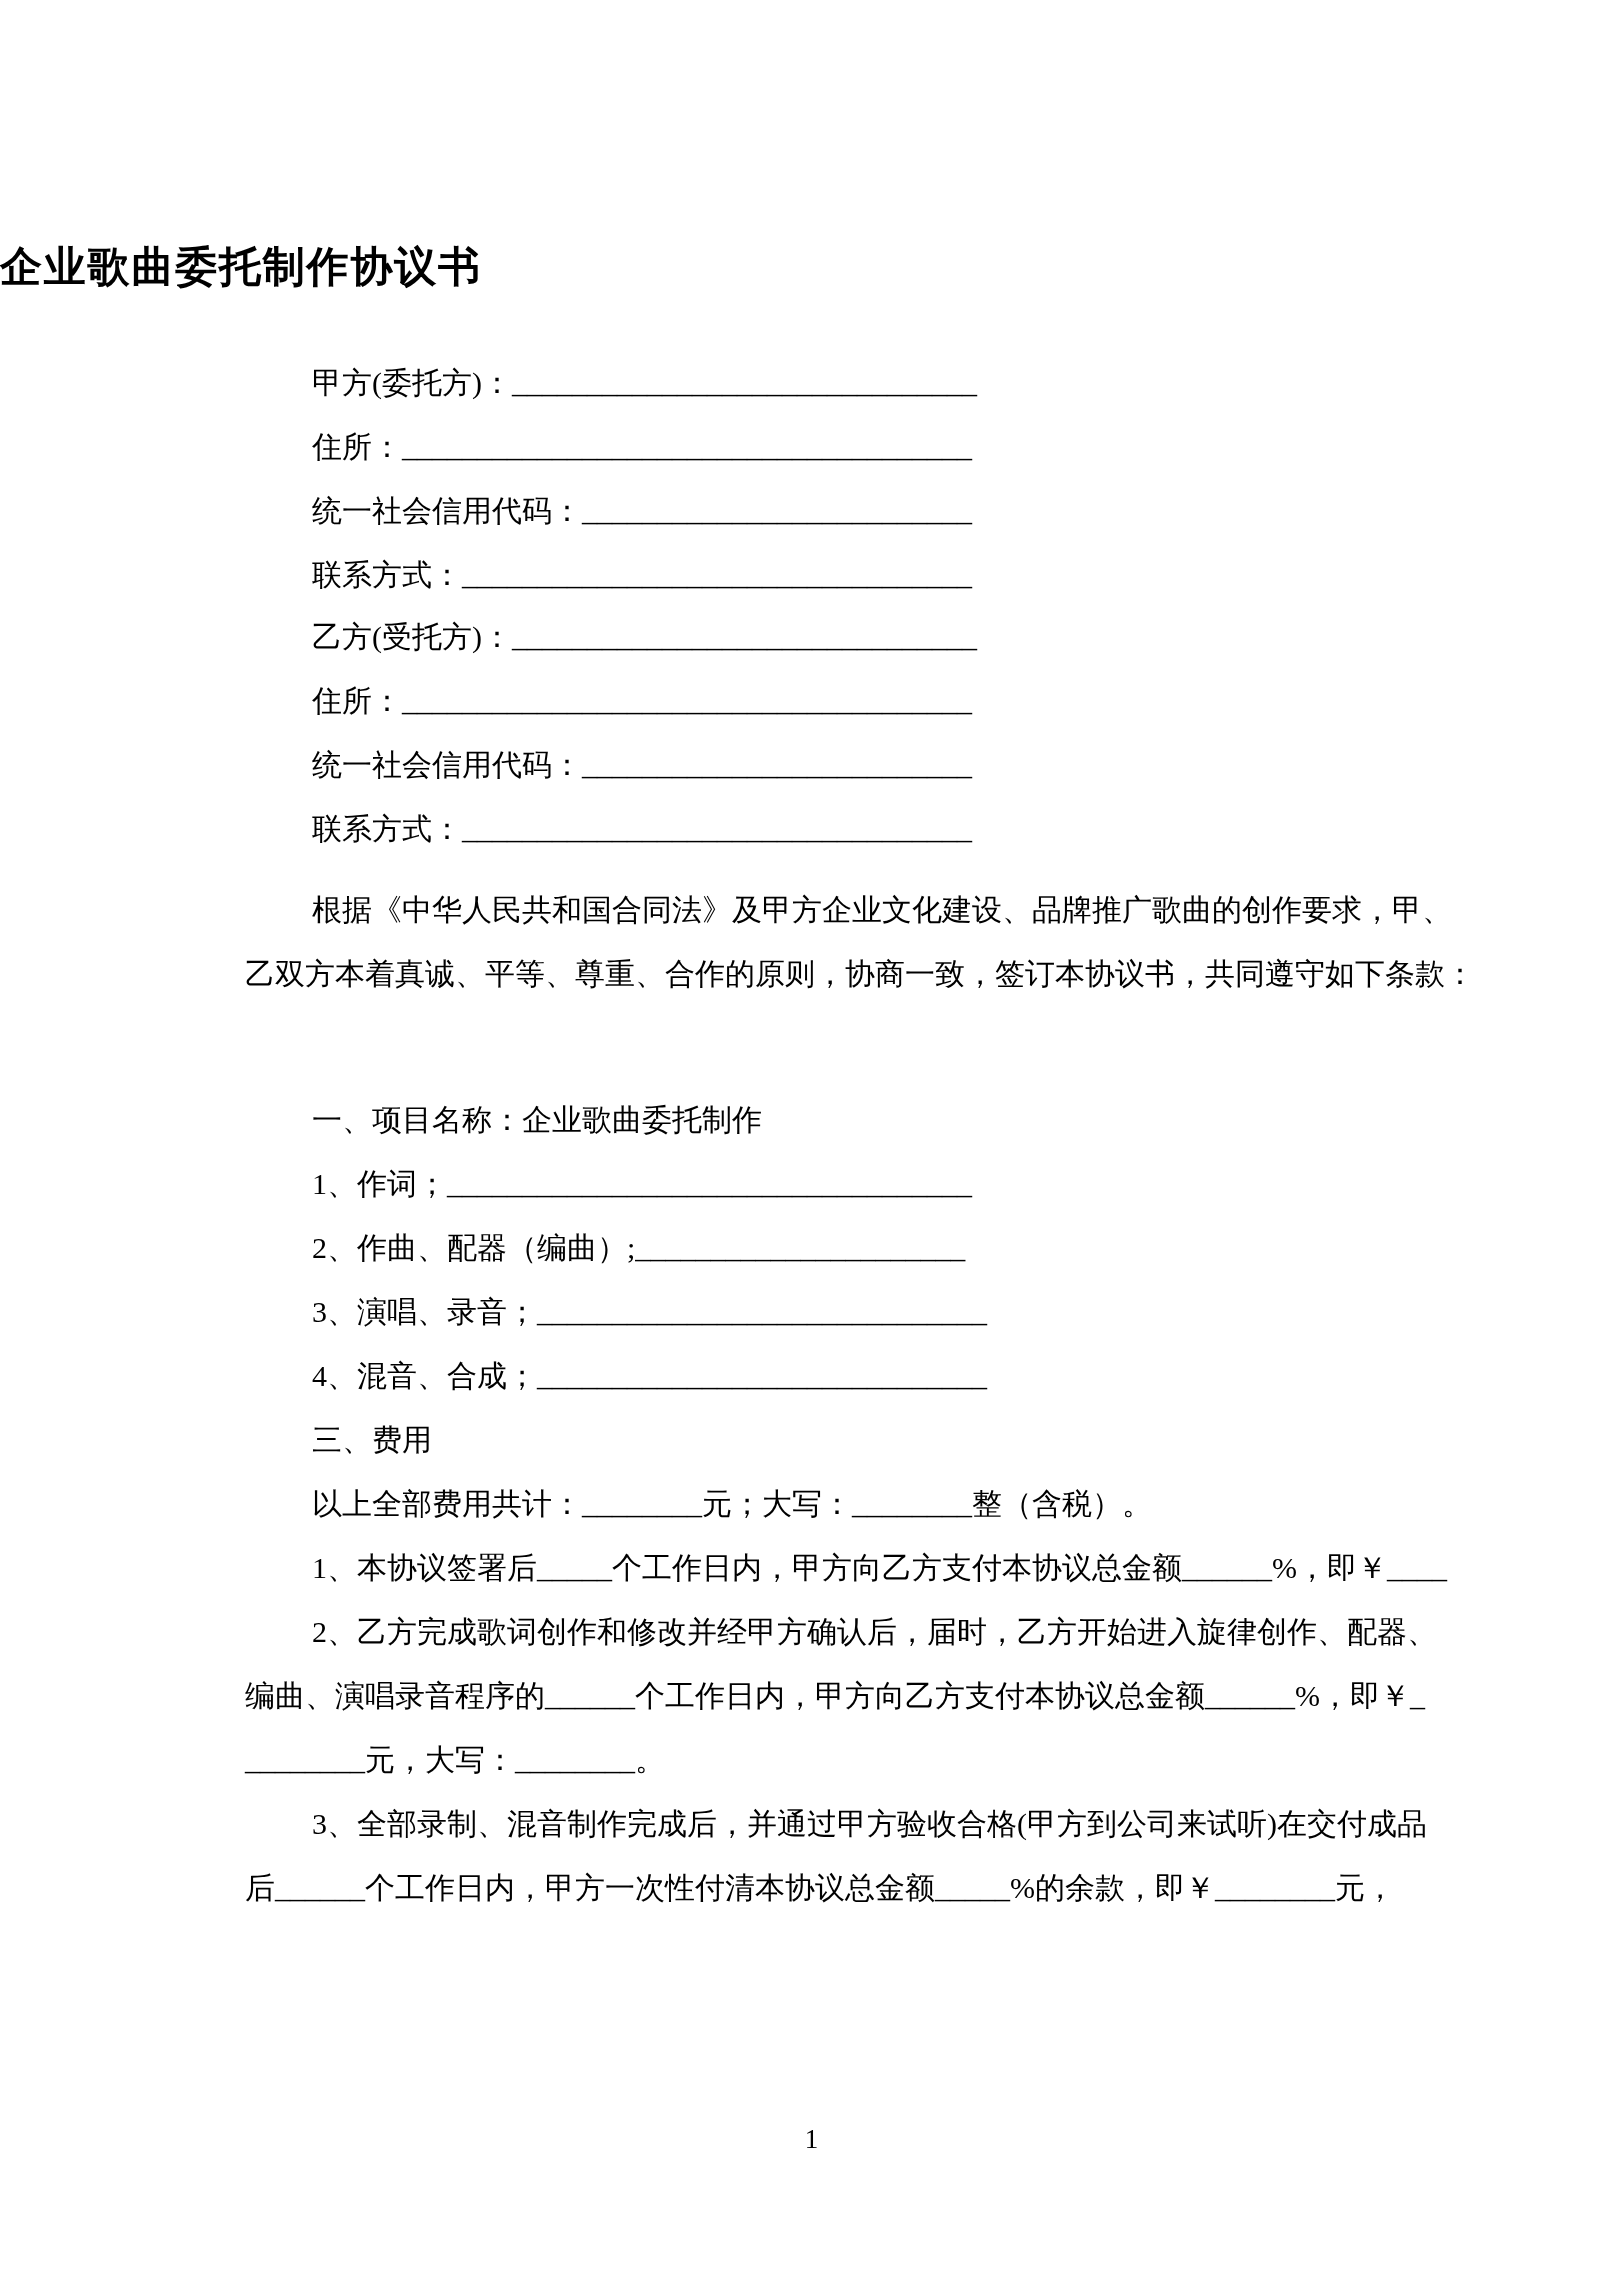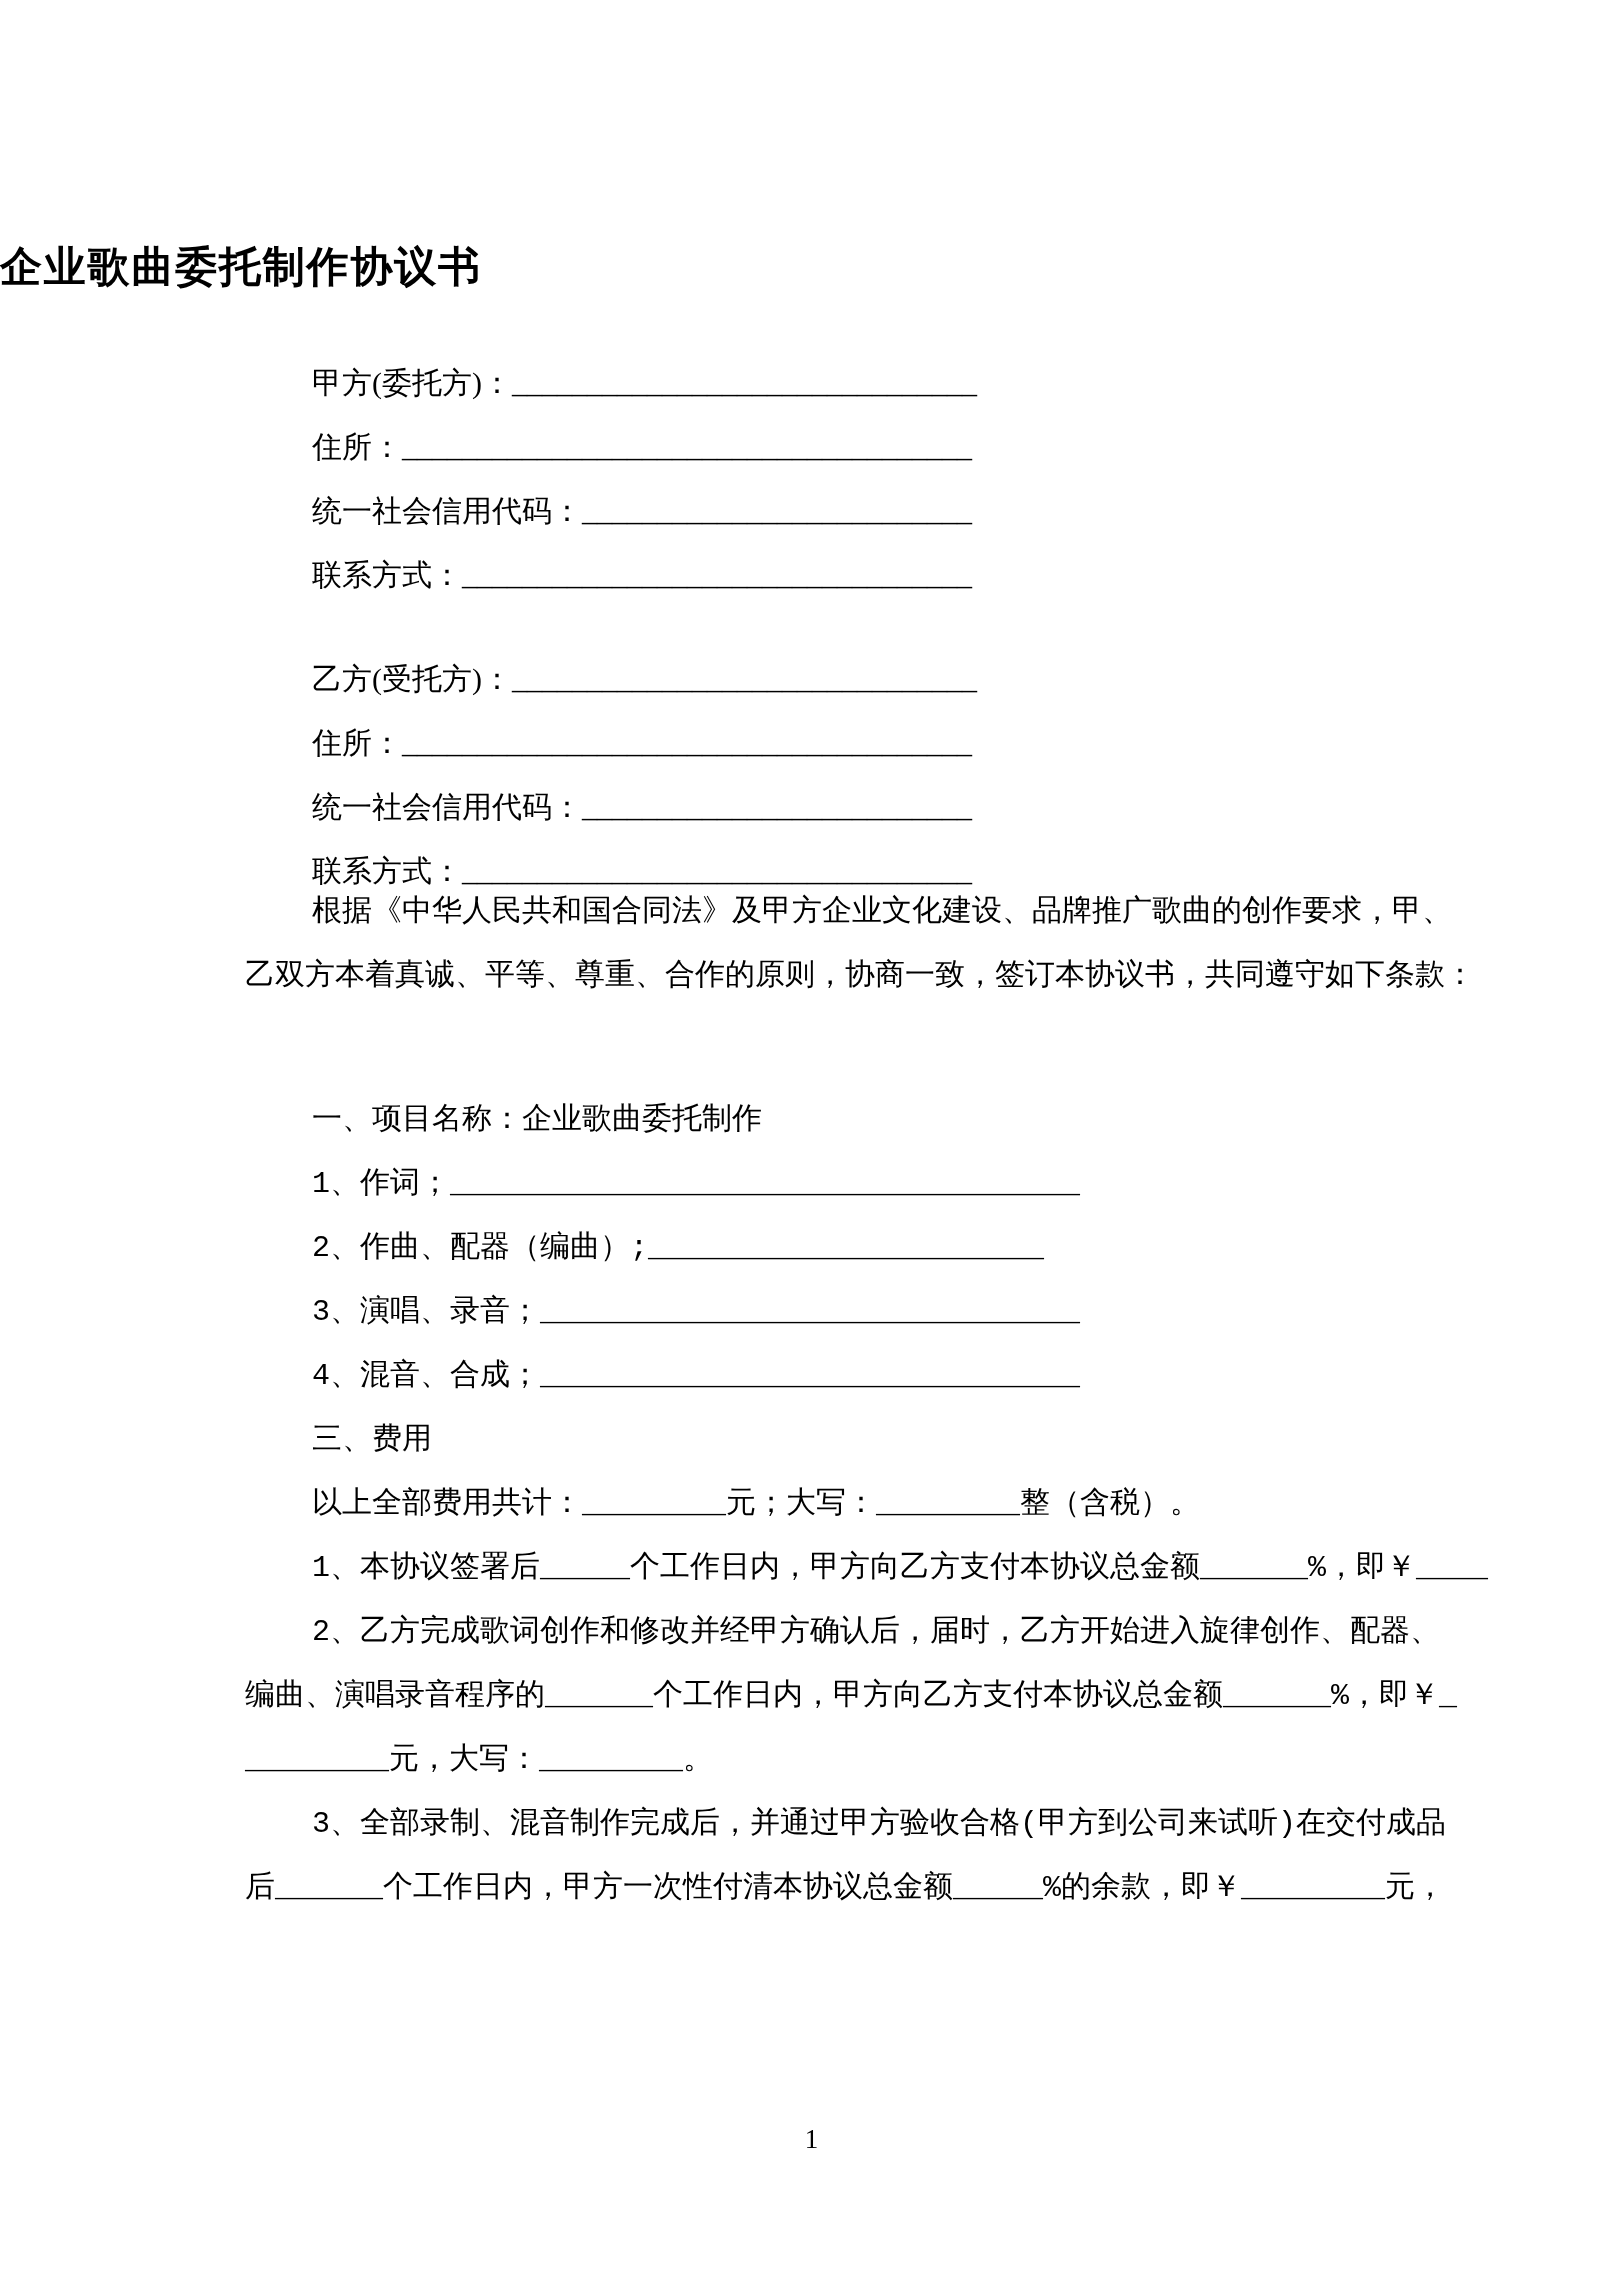--- a/index.html
+++ b/index.html
@@ -8,23 +8,23 @@
     font-family:"Liberation Serif","DejaVu Serif",serif;color:#000000;
     overflow:hidden;
   }
   .abs{position:absolute;}
   #doc-title{
     top:244px;left:0;width:1623px;text-align:left;
     font-size:42px;font-weight:bold;line-height:1.1;letter-spacing:1.8px;
   }
   .block{left:245px;width:1164px;}
   #party-a{top:351px;}
-  #party-b{top:647px;}
+  #party-b{top:605px;}
   #preamble{top:878px;}
-  #clauses{top:1088px;font-family:Liberation Mono, monospace;}
+  #clauses{top:1088px;}
   .line{
     height:64px;line-height:64px;font-size:30px;white-space:nowrap;overflow:visible;
   }
   .form-row{padding-left:67px;}
   .ind{text-indent:67px;}
   .blank{letter-spacing:0;}
   #page-num{
     top:2123px;left:0;width:1623px;text-align:center;
     font-size:27px;line-height:33px;
   }

